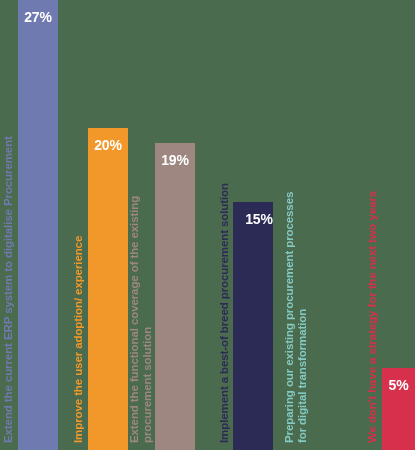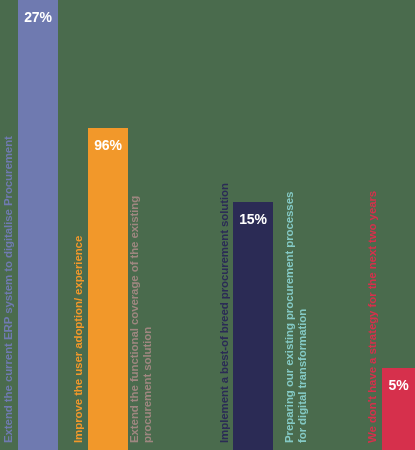--- a/index.html
+++ b/index.html
@@ -59,30 +59,34 @@
 <div id="chart-root">
 
   <div class="bar-group" style="left:18px; width:40px; height:450px;">
     <div class="bar" style="height:450px; background:#6f7ab0;"></div>
     <div class="bar-value" style="top:10px;">27%</div>
   </div>
   <div class="bar-label" style="left:2px; bottom:7px; color:#6f7ab0; height:437px;">Extend the current ERP system to digitalise Procurement</div>
 
   <div class="bar-group" style="left:88px; width:40px; height:322px;">
     <div class="bar" style="height:322px; background:#f2982a;"></div>
-    <div class="bar-value" style="top:10px;">96%</div>
+    <div class="bar-value" style="top:10px;">20%</div>
   </div>
   <div class="bar-label" style="left:72px; bottom:7px; color:#f2982a; height:308px;">Improve the user adoption/ experience</div>
 
+  <div class="bar-group" style="left:155px; width:40px; height:307px;">
+    <div class="bar" style="height:307px; background:#9e8780;"></div>
+    <div class="bar-value" style="top:10px;">19%</div>
+  </div>
   <div class="bar-label" style="left:128px; bottom:7px; color:#9e8780; height:293px;">Extend the functional coverage of the existing
 procurement solution</div>
 
   <div class="bar-group" style="left:233px; width:40px; height:248px;">
     <div class="bar" style="height:248px; background:#2b2b55;"></div>
-    <div class="bar-value" style="top:10px;">15%</div>
+    <div class="bar-value" style="top:10px;padding-left:6px;">15%</div>
   </div>
   <div class="bar-label" style="left:218px; bottom:7px; color:#2b2b55; height:234px;">Implement a best-of breed procurement solution</div>
 
   <div class="bar-label" style="left:283px; bottom:7px; color:#84c9c4; height:221px;">Preparing our existing procurement processes
 for digital transformation</div>
 
   <div class="bar-group" style="left:382px; width:33px; height:82px;">
     <div class="bar" style="height:82px; background:#d6304c;"></div>
     <div class="bar-value" style="top:10px;">5%</div>
   </div>

